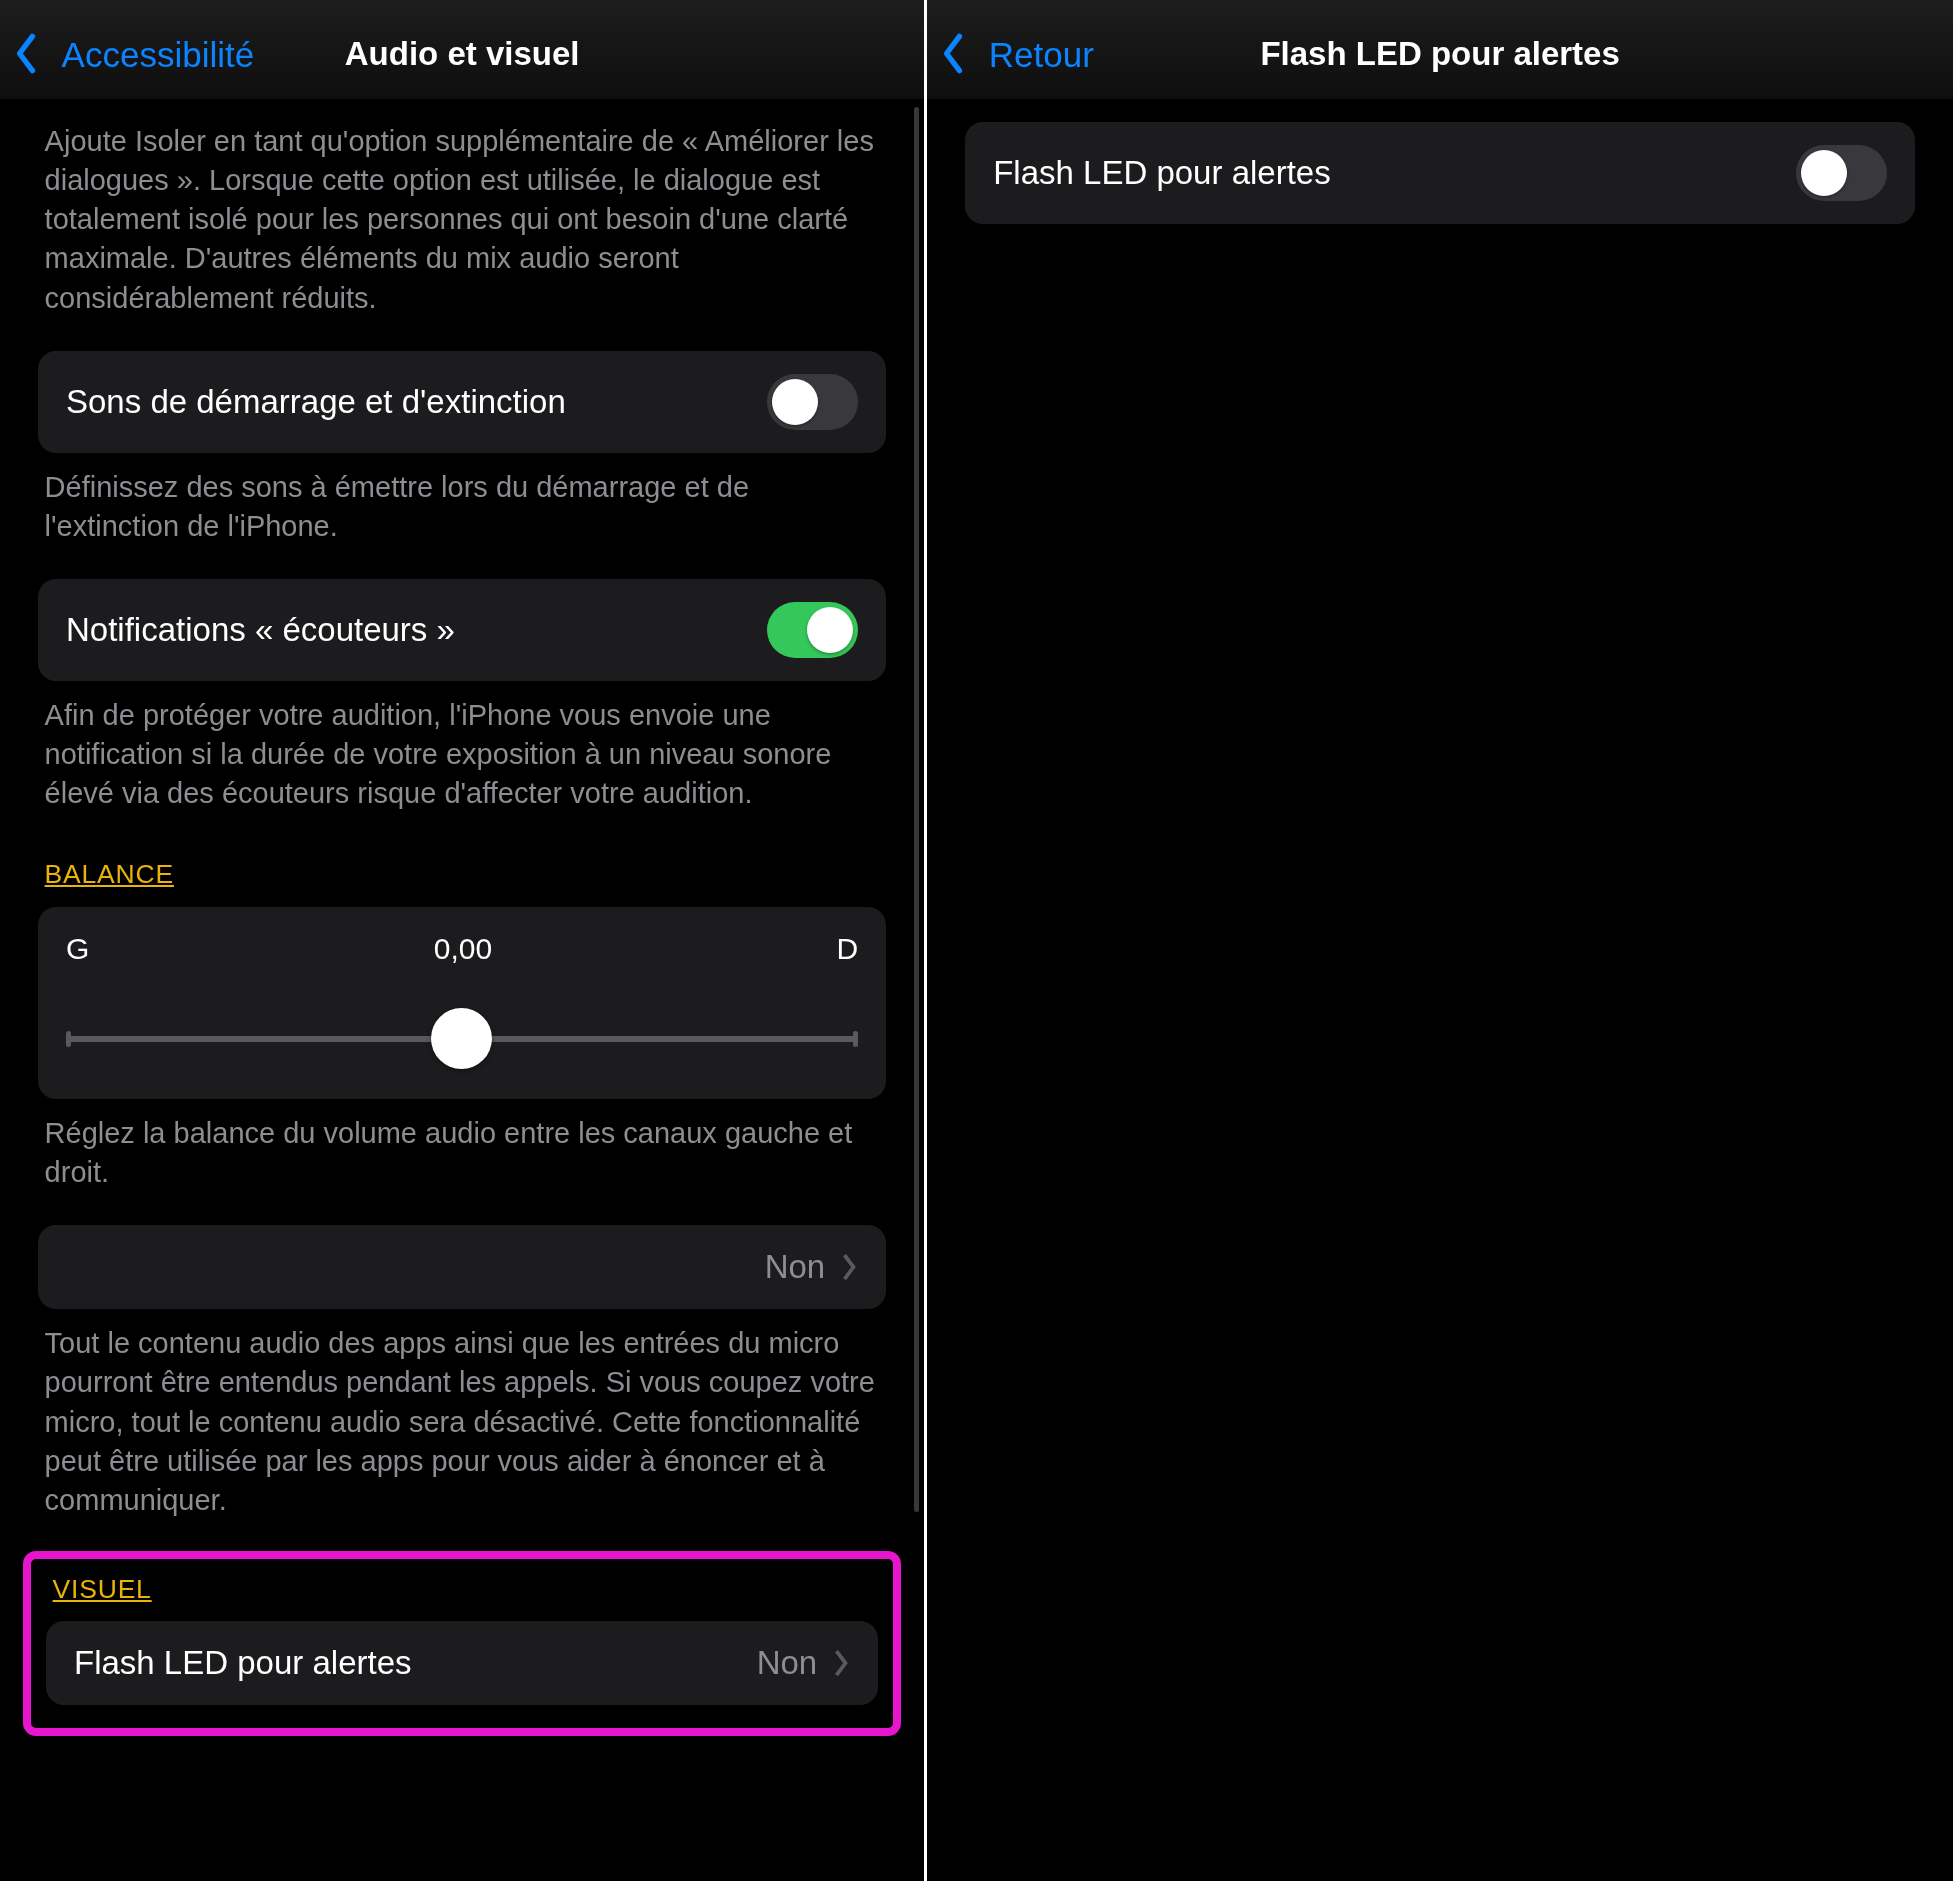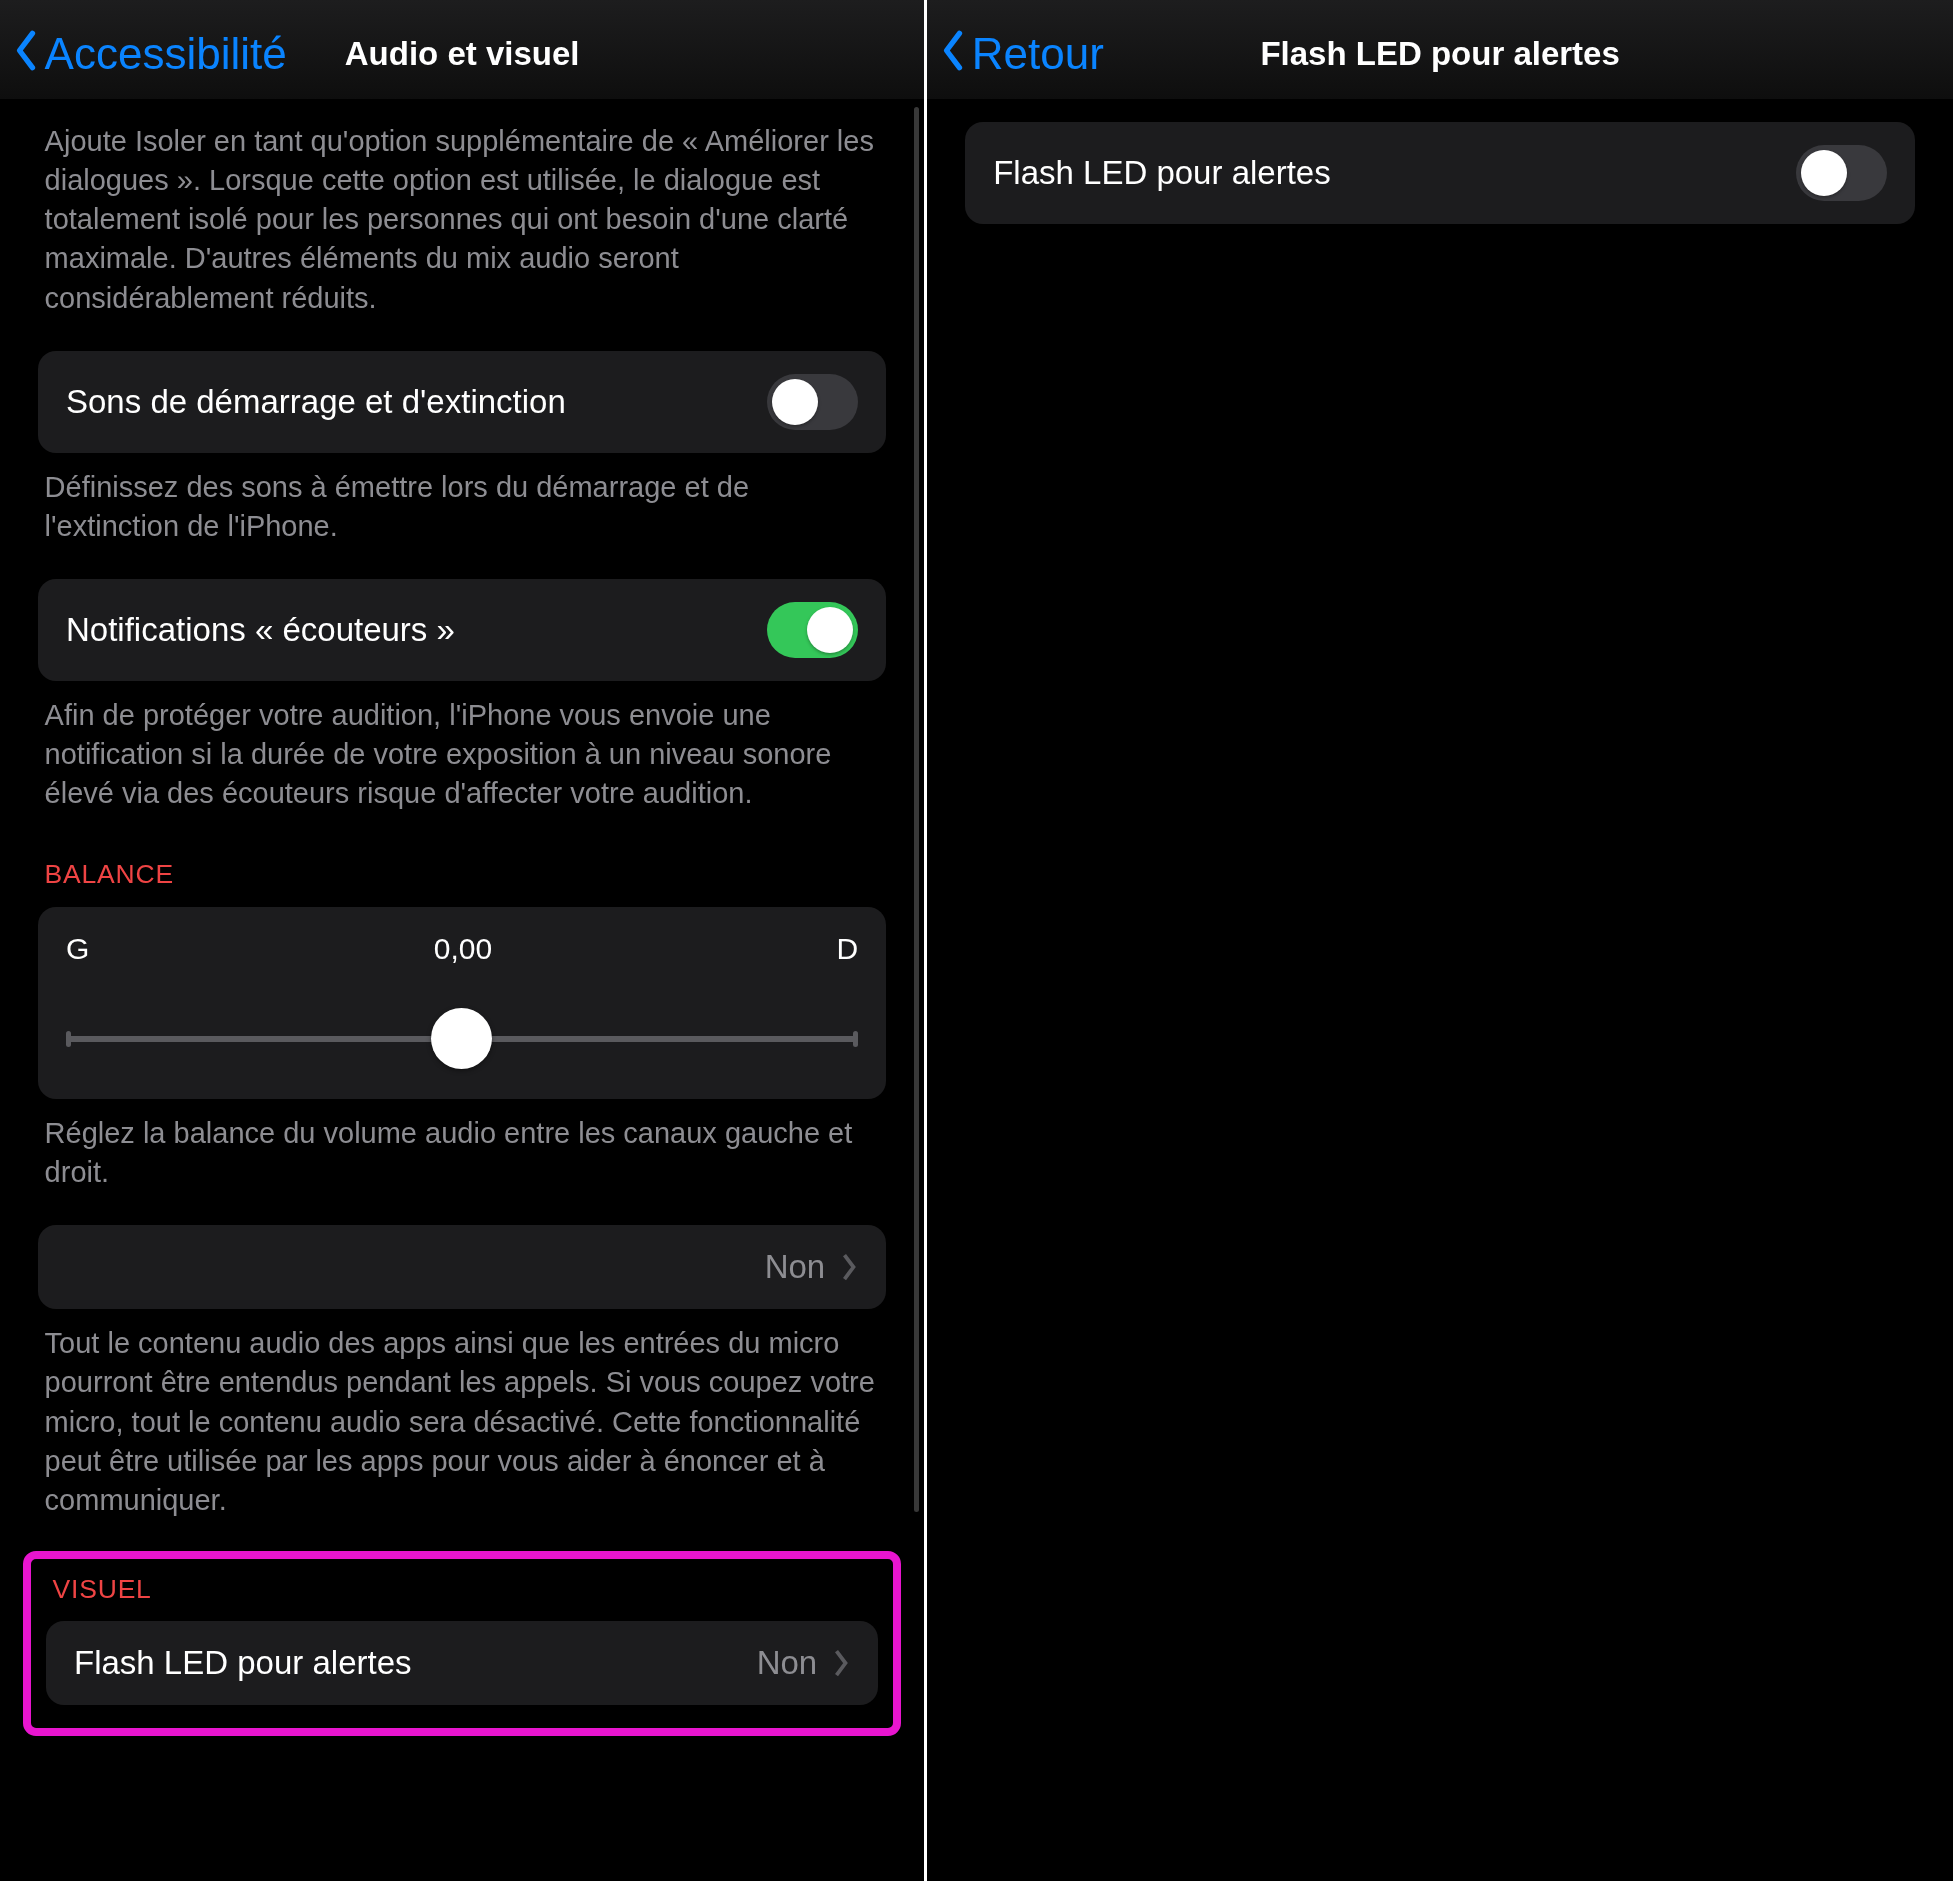--- a/index.html
+++ b/index.html
@@ -26,24 +26,24 @@
   .nav {
     height: 99px;
     display: flex;
     align-items: center;
     padding: 8.3px 28px 0 11.6px;
     position: relative;
     background: linear-gradient(#1d1d1e,#0e0e0e);
   }
   .back {
     display: flex;
-    align-items: flex-start;
+    align-items: flex-end;
     color: #0a84ff;
-    font-size: 44px;
-    gap: 5px;
+    font-size: 35px;
+    gap: 22px;
   }
   .back svg { width: 28px; height: 43px; }
   .nav-title {
     position: absolute;
     left: 0; right: 0;
     text-align: center;
     color: #fff;
     font-weight: 600;
     font-size: 33px;
     pointer-events: none;
@@ -58,24 +58,25 @@
 
   .desc {
     color: #8d8d92;
     font-size: 29px;
     line-height: 1.35;
     padding: 0 6.6px;
   }
   .desc.top { padding-top: 23px; }
 
   .section-header {
-    color: #ef4444;
+    color: #eab308;
     font-size: 26.5px;
     letter-spacing: 0.8px;
     padding: 46px 6.6px 11.6px 6.6px;
+    text-decoration: underline;
   }
 
   .cell, .cell-group {
     background: #1c1c1e;
     border-radius: 18px;
   }
   .cell {
     display: flex;
     align-items: center;
     justify-content: space-between;

